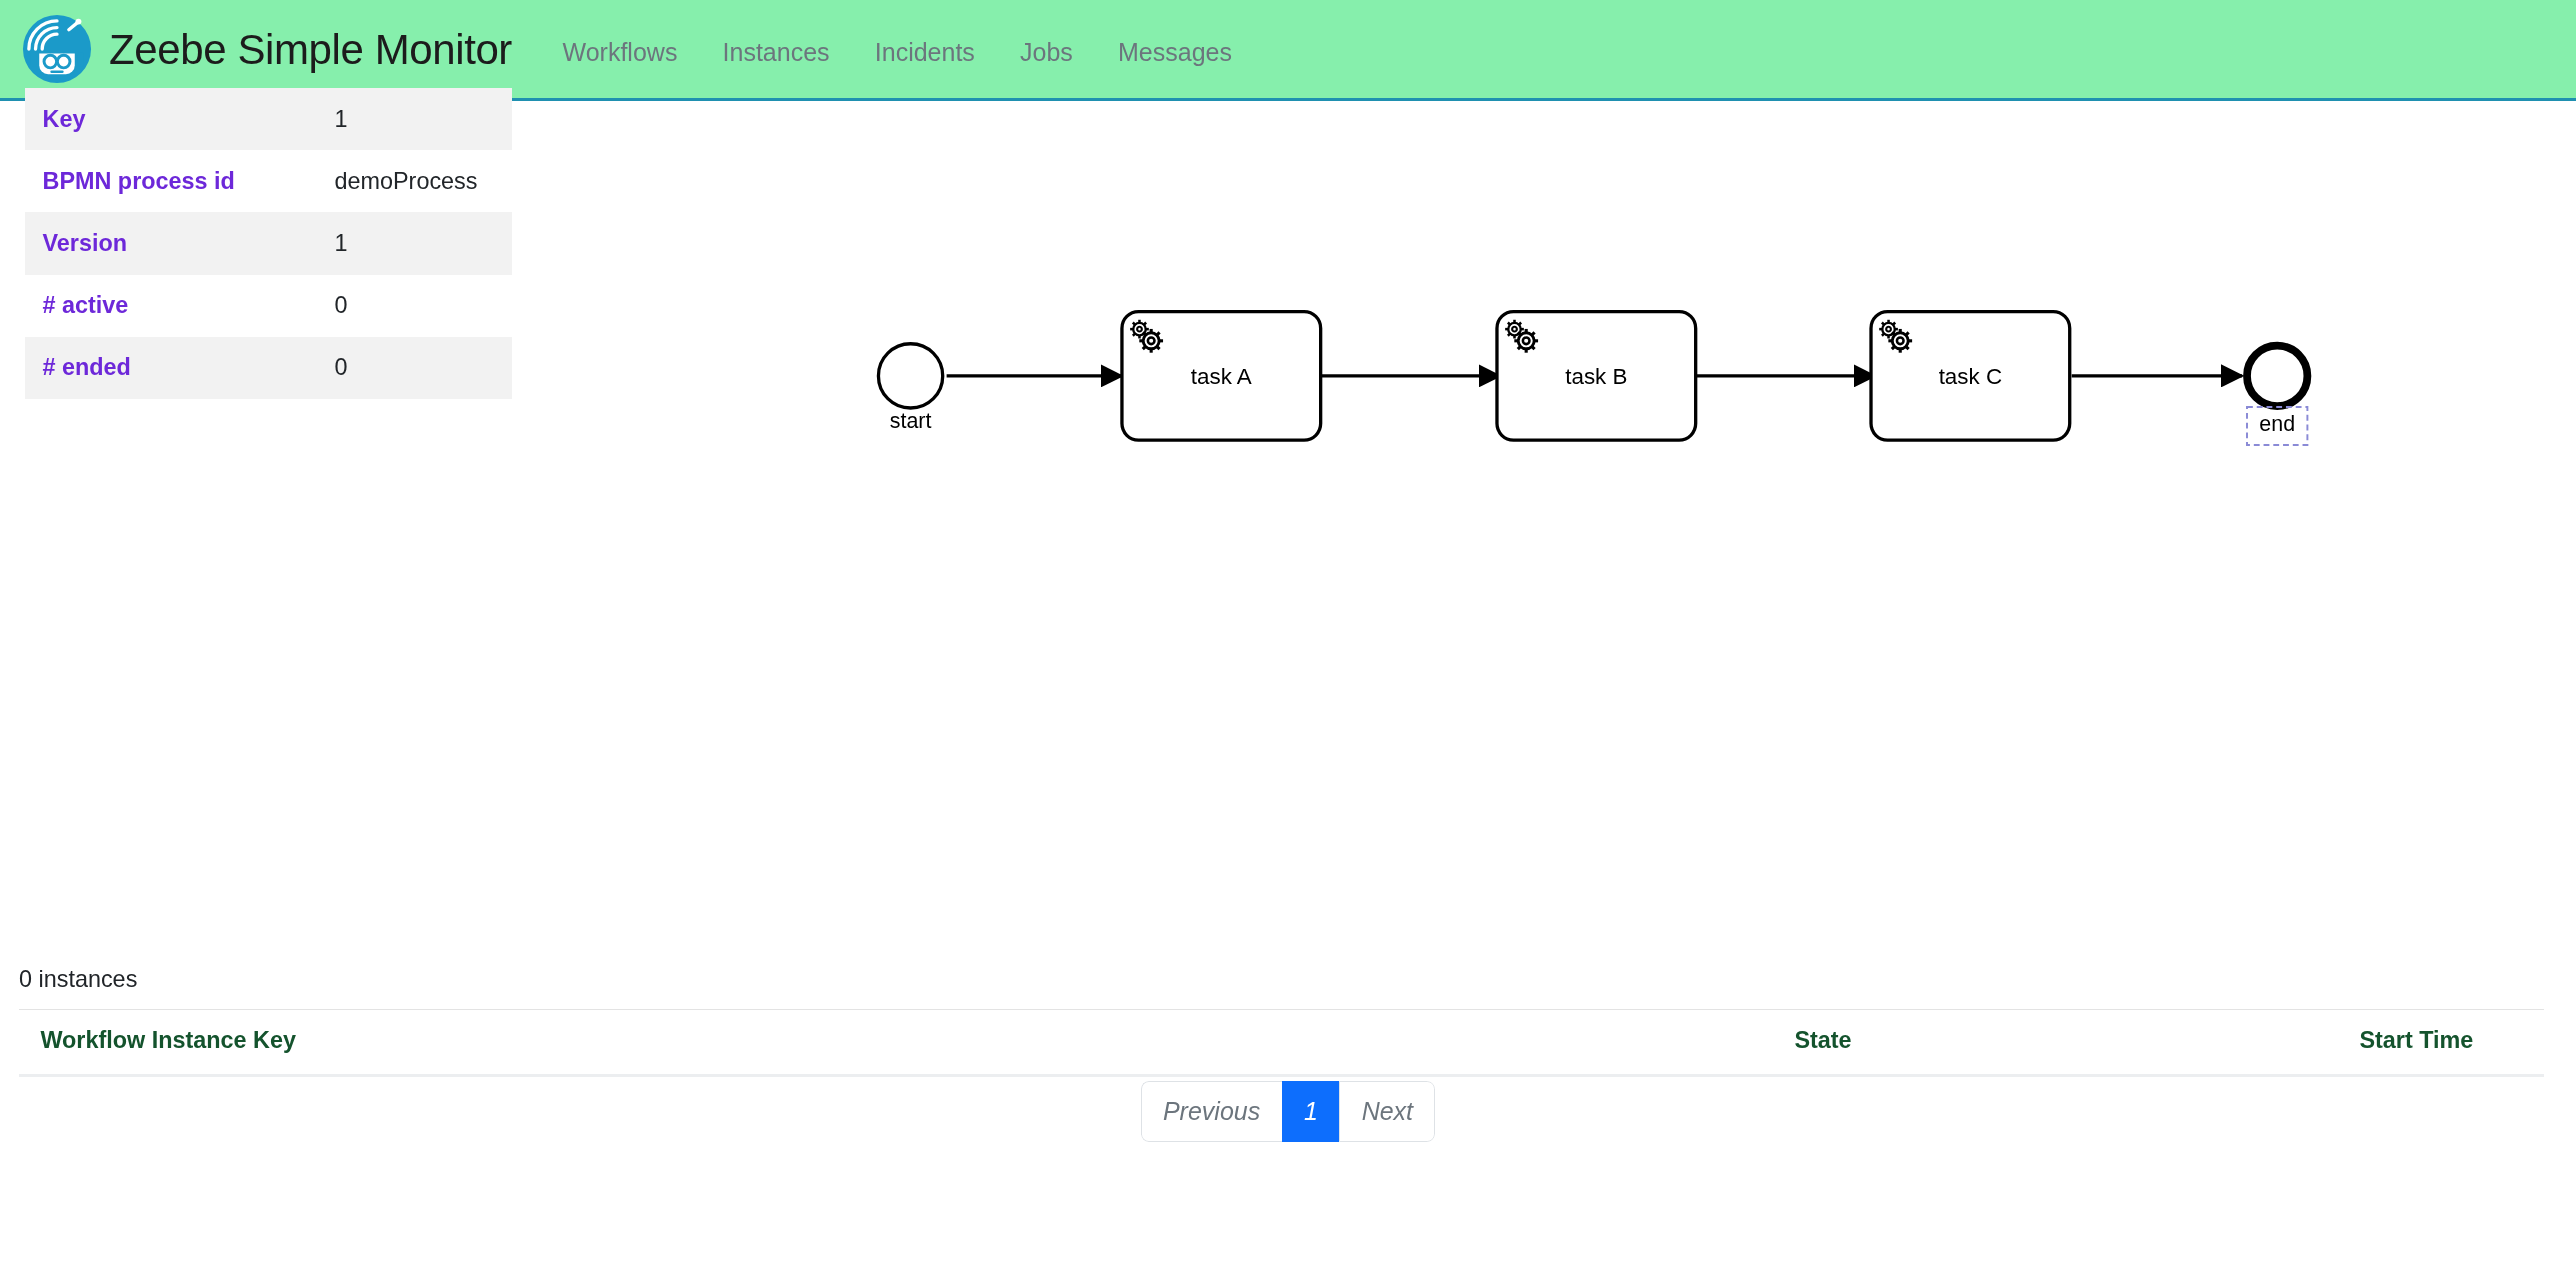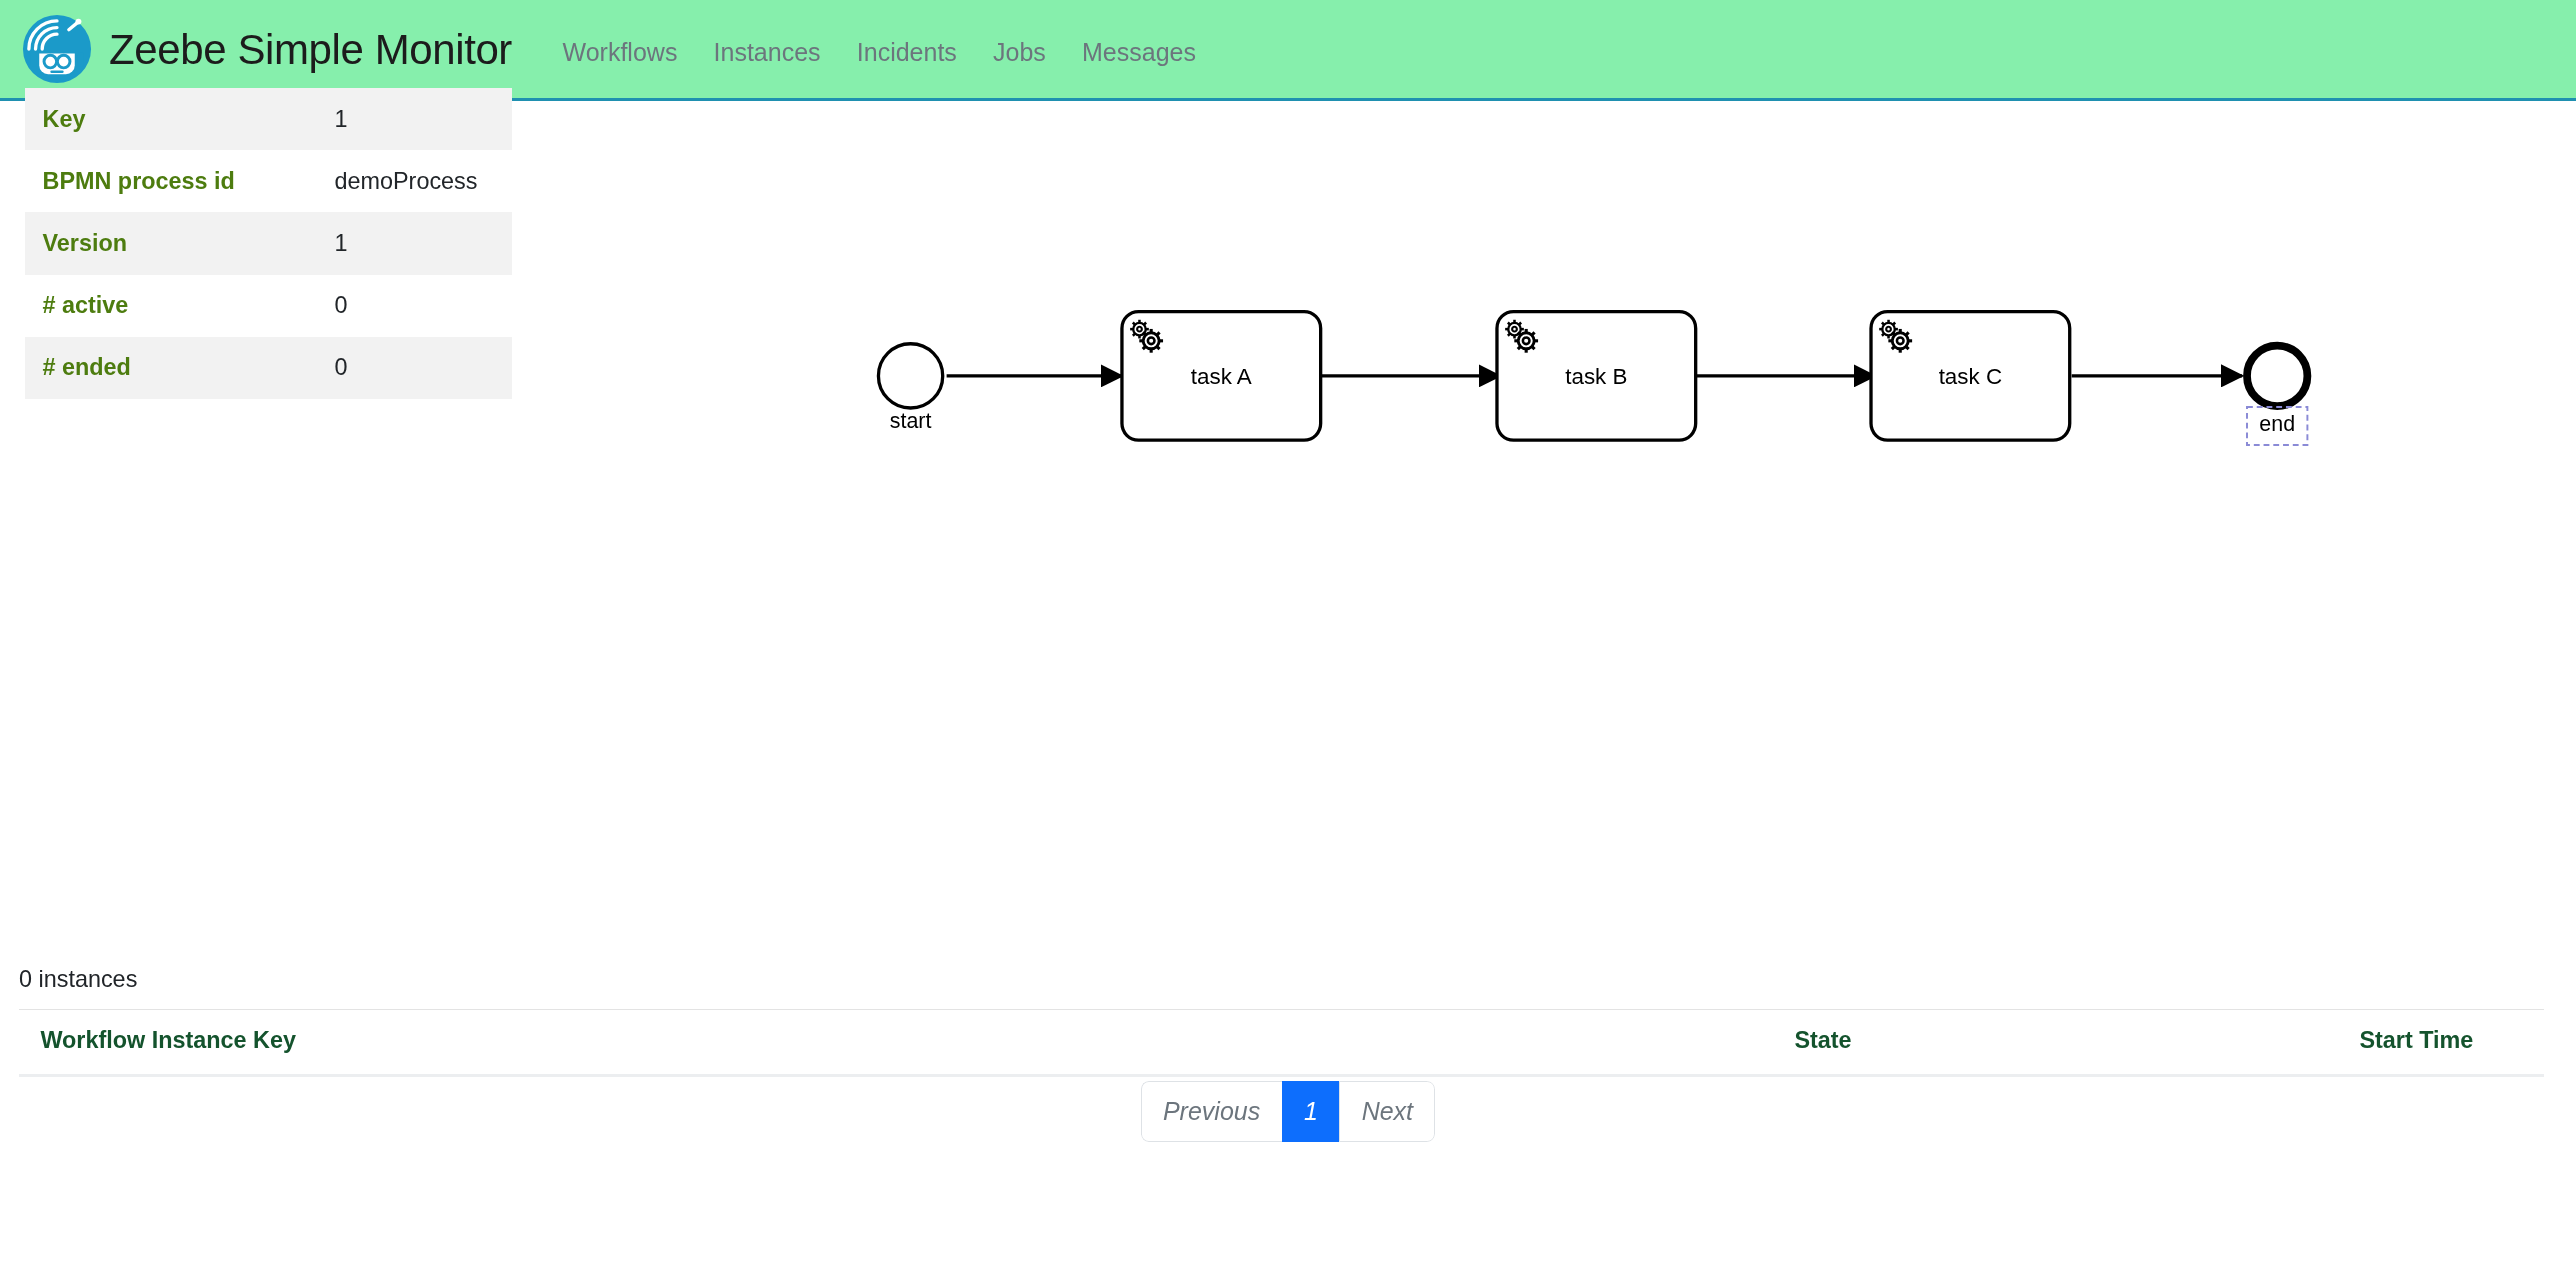--- a/index.html
+++ b/index.html
@@ -47,21 +47,21 @@
     font-weight: 400;
     letter-spacing: -0.4px;
     white-space: nowrap;
     line-height: 1;
     color: #1c1c1c;
     padding-top: 1.9px;
   }
   .nav-links {
     display: flex;
     align-items: flex-start;
-    gap: 9px;
+    gap: 18px;
     padding-top: 5.8px;
   }
   .nav-link {
     font-size: 25px;
     color: #6c757d;
     text-decoration: none;
     padding: 7.8px 13.6px;
     white-space: nowrap;
     line-height: 1.2;
   }
@@ -81,21 +81,21 @@
   table.props tr.striped { background: #f2f2f2; }
   table.props td {
     padding: 16.6px 17.5px 17.5px 17.5px;
     vertical-align: middle;
     border: none;
     line-height: 1.2;
   }
   table.props td.k {
     font-weight: bold;
     width: 292px;
-    color: #4d7c0f;
+    color: #6d28d9;
   }
   table.props td.v {
     color: #212529;
     font-weight: 400;
   }
 
   
   .bpmn-canvas {
     position: absolute;
     left: 857px;

